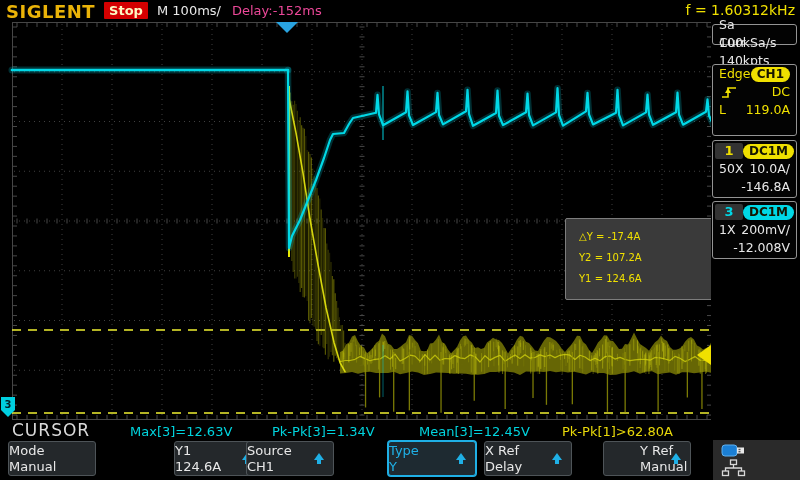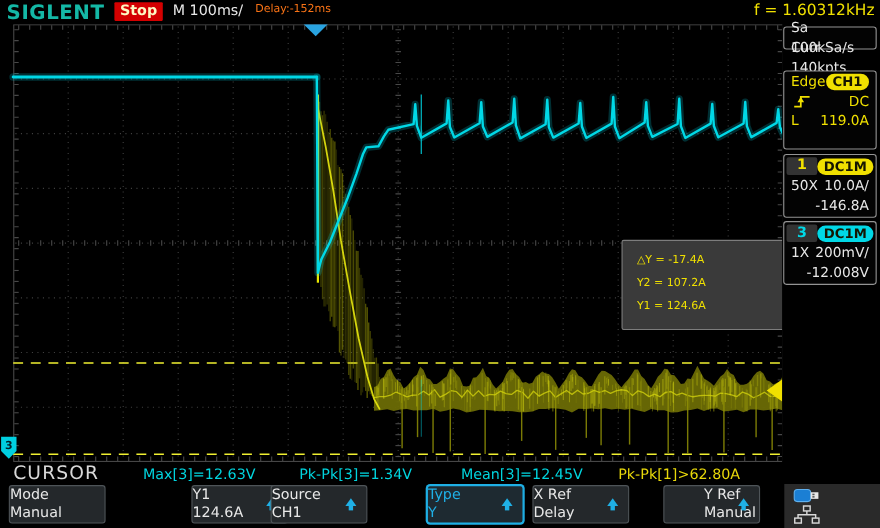--- a/index.html
+++ b/index.html
@@ -1,23 +1,23 @@
 <!DOCTYPE html>
 <html style="--acc: #1fb0e6; --yel: #f0e000; --cy: #00d8e6; --red: #d40000;"><head>
 <meta charset="utf-8">
 <style>
   html,body{margin:0;padding:0;background:#000;}
   #screen{position:relative;width:800px;height:480px;background:#000;overflow:hidden;
           font-family:"DejaVu Sans",sans-serif;color:#e6e6e6;}
   
-  .logo{position:absolute;left:6px;top:1px;font-size:18px;font-weight:bold;color:#14b8a6;letter-spacing:.5px;text-align:center;}
+  .logo{position:absolute;left:6px;top:1px;font-size:18px;font-weight:bold;color:#eab308;letter-spacing:.5px;text-align:center;}
   .runstate{position:absolute;left:104px;top:2px;width:44px;height:17px;background:var(--red,#d40000);
             color:#fef9c3;font-weight:bold;font-size:13px;text-align:center;line-height:17px;border-radius:1px;}
   .tb-timebase{position:absolute;left:157px;top:3px;font-size:13px;color:#e8e8e8;}
-  .tb-delay{position:absolute;left:232px;top:3px;font-size:10px;color:#f97316;}
+  .tb-delay{position:absolute;left:232px;top:3px;font-size:13px;color:#ec4899;}
   .tb-freq{position:absolute;right:5px;top:2px;font-size:14px;color:var(--yel,#f0e000);}
   
   #wavewrap{position:absolute;left:0;top:22px;width:712px;height:398px;}
   
   .cursorbox{position:absolute;left:565px;top:218px;width:151px;height:82px;background:#3a3a3a;
              border:1px solid #7d7d7d;border-radius:2px;box-sizing:border-box;
              color:var(--yel,#f0e000);font-size:10px;line-height:21px;padding:7px 0 0 13px;}
   
   #sidebar{position:absolute;left:711px;top:22px;width:89px;height:418px;background:#000;}
   .panel{position:absolute;left:1px;width:85px;border:1px solid #949494;border-radius:3px;

